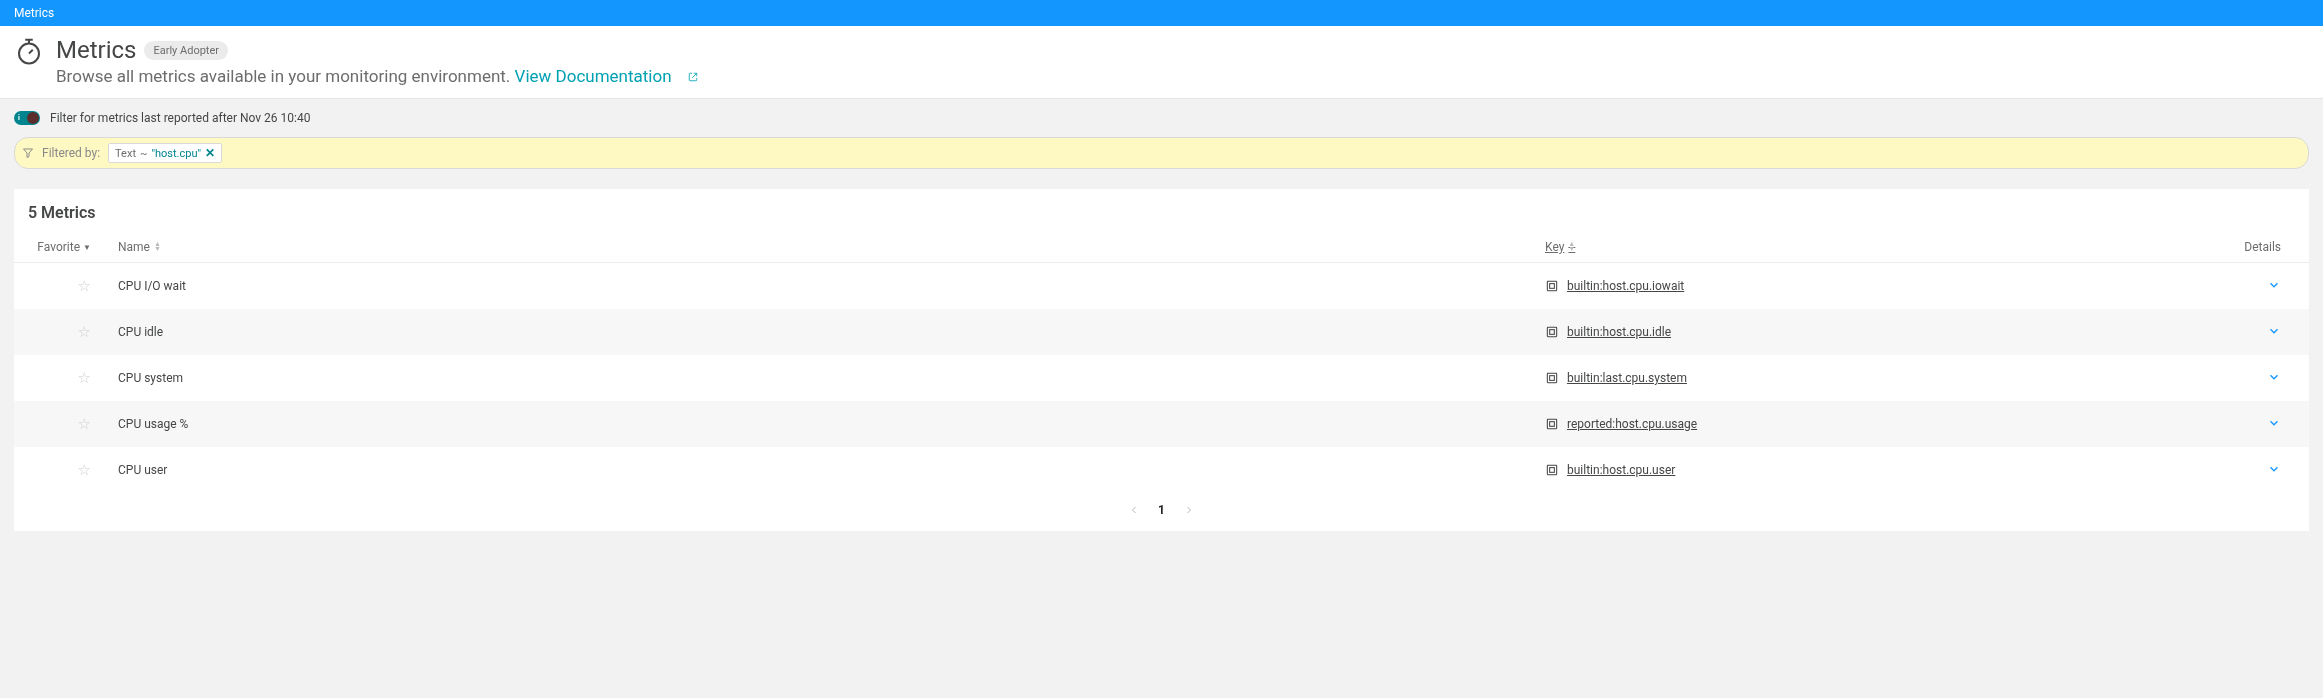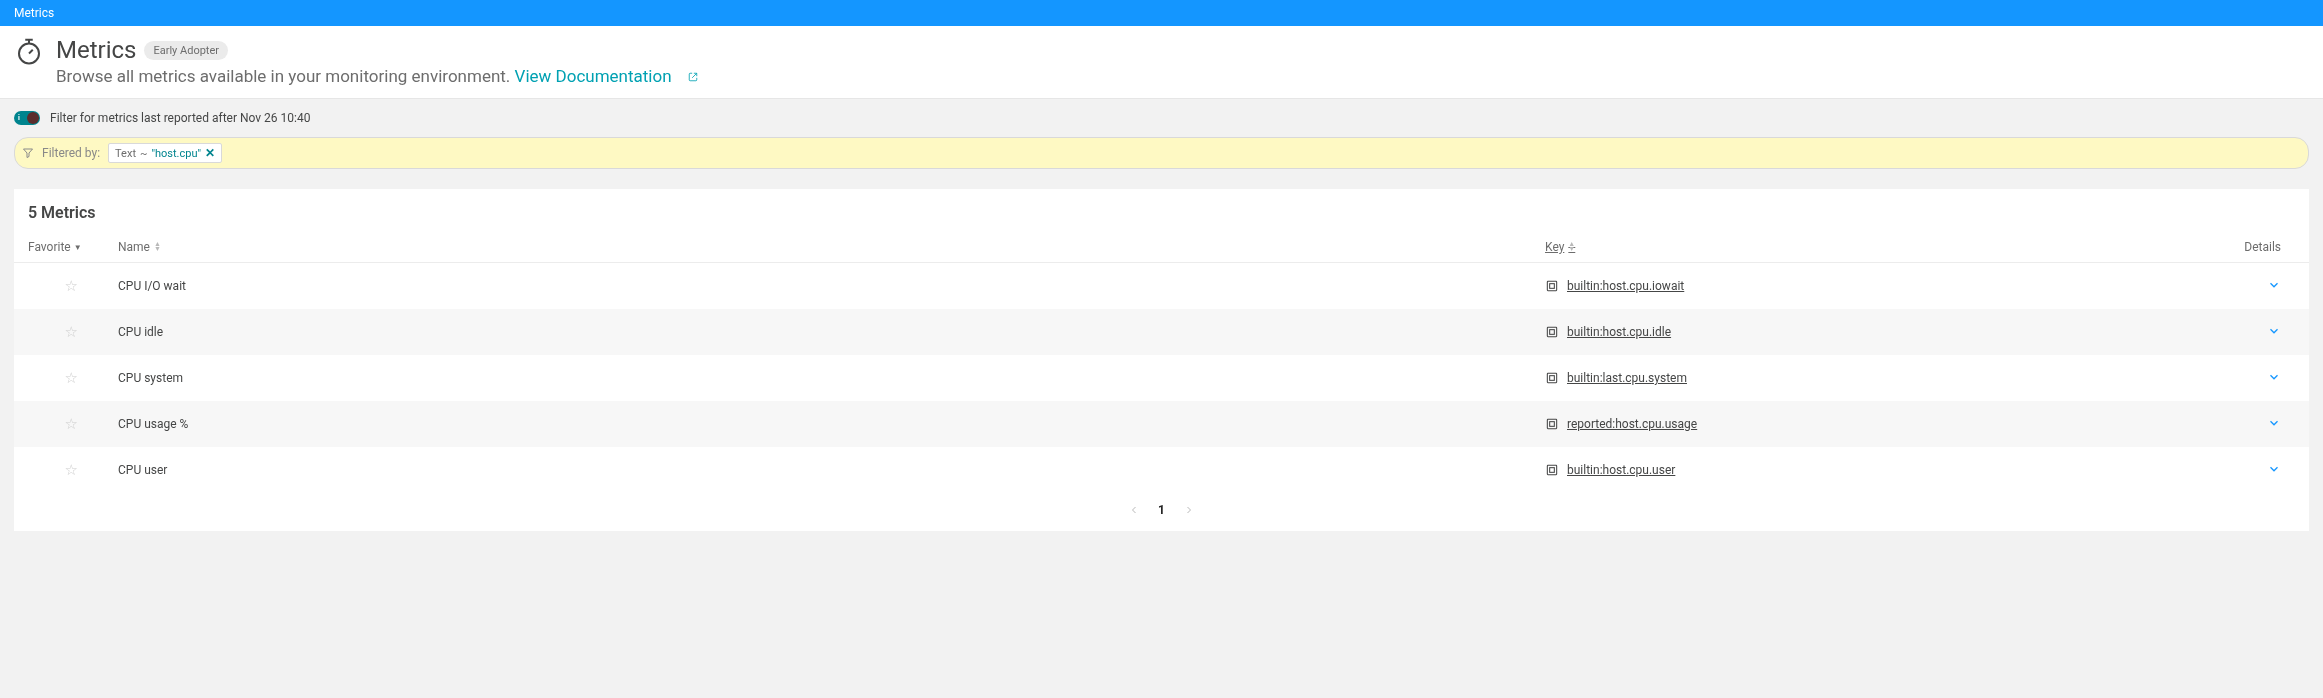--- a/index.html
+++ b/index.html
@@ -143,21 +143,21 @@
     align-items: center;
     padding: 10px 14px;
     font-size: 12px;
   }
   .table-header {
     color: #6d6d6d;
     border-bottom: 1px solid #ececec;
     padding-top: 6px;
     padding-bottom: 8px;
   }
-  .col-fav { width: 90px; text-align: right; padding-right: 40px; }
+  .col-fav { width: 90px; text-align: right; padding-right: 27px; }
   .col-name { flex: 1; }
   .col-key { width: 670px; display: flex; align-items: center; gap: 8px; text-decoration: underline; }
   .col-details { width: 80px; text-align: right; padding-right: 14px; }
   .sort-ind { font-size: 8px; margin-left: 3px; color: #6d6d6d; }
   .sort-both { display: inline-flex; flex-direction: column; line-height: 5px; font-size: 7px; color: #b9b9b9; margin-left: 4px; }
 
   .table-body .table-row { padding-top: 14px; padding-bottom: 14px; }
   .table-body .table-row:nth-child(even) { background: #f7f7f7; }
   .star { color: #cfcfcf; cursor: pointer; font-size: 15px; display:inline-block; width:16px; }
   .key-icon { color: #454646; display:flex; }

